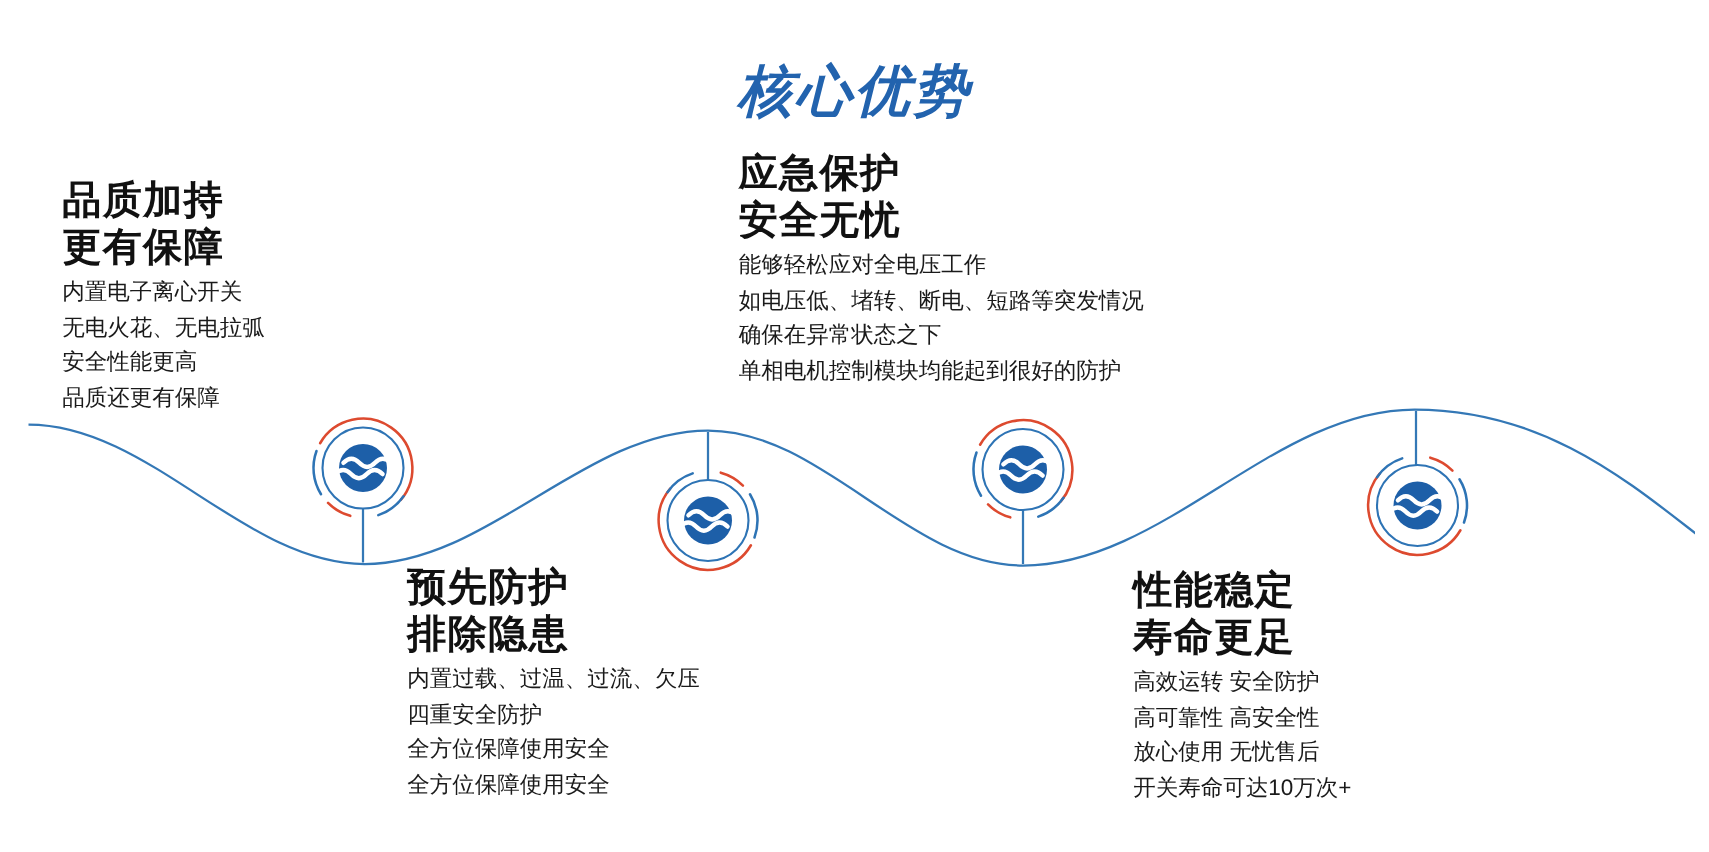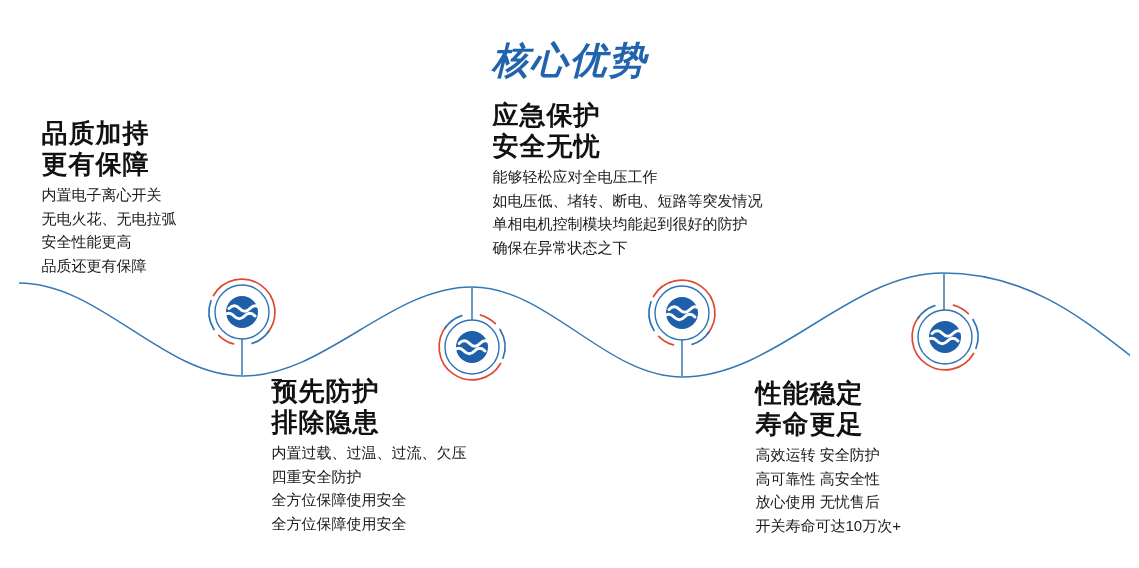--- a/index.html
+++ b/index.html
@@ -141,22 +141,22 @@
   </div>
 
   <div class="feature f1">
     <div class="feature-heading">
       <span>应急保护</span>
       <span>安全无忧</span>
     </div>
     <div class="feature-body">
       <span>能够轻松应对全电压工作</span>
       <span>如电压低、堵转、断电、短路等突发情况</span>
+      <span>确保在异常状态之下</span>
       <span>单相电机控制模块均能起到很好的防护</span>
-      <span>确保在异常状态之下</span>
     </div>
   </div>
 
   <div class="feature f2">
     <div class="feature-heading">
       <span>预先防护</span>
       <span>排除隐患</span>
     </div>
     <div class="feature-body">
       <span>内置过载、过温、过流、欠压</span>

